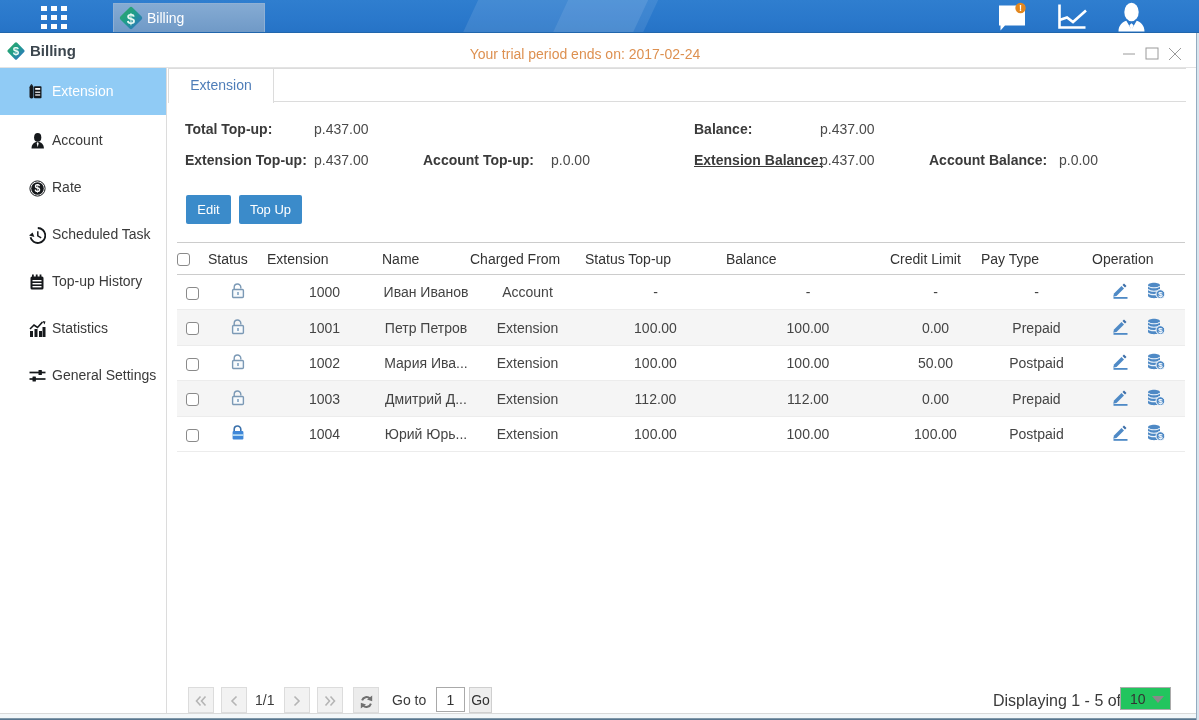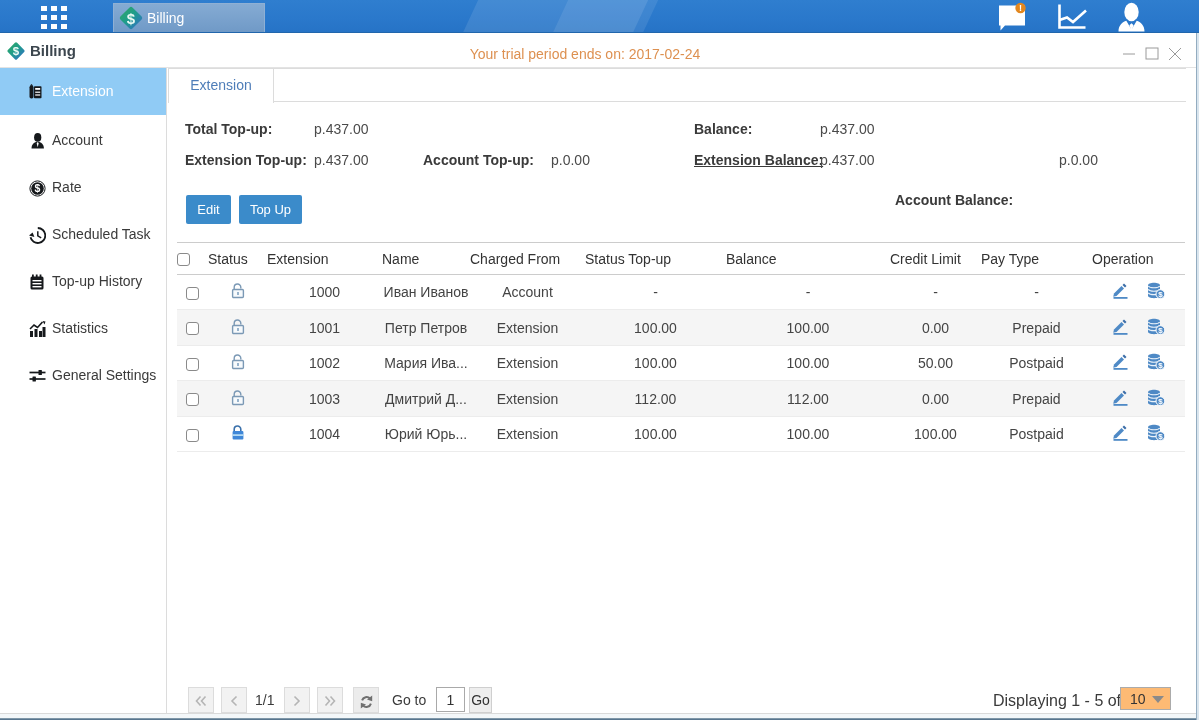--- a/index.html
+++ b/index.html
@@ -225,21 +225,21 @@
   <div class="val" style="left:146px; top:53px;">p.437.00</div>
   <div class="lbl" style="left:526px; top:53px;">Balance:</div>
   <div class="val" style="left:652px; top:53px;">p.437.00</div>
 
   <div class="lbl" style="left:17px; top:84px;">Extension Top-up:</div>
   <div class="val" style="left:146px; top:84px;">p.437.00</div>
   <div class="lbl" style="left:255px; top:84px;">Account Top-up:</div>
   <div class="val" style="left:383px; top:84px;">p.0.00</div>
   <div class="lbl" style="left:526px; top:84px;text-decoration:underline;">Extension Balance:</div>
   <div class="val" style="left:652px; top:84px;">p.437.00</div>
-  <div class="lbl" style="left:727px; top:84px;margin-top:40px;">Account Balance:</div>
+  <div class="lbl" style="left:761px; top:84px;">Account Balance:</div>
   <div class="val" style="left:891px; top:84px;">p.0.00</div>
 
   <div class="bluebtn" style="left:18px; top:127px; width:45px; height:29px; line-height:29px;">Edit</div>
   <div class="bluebtn" style="left:71px; top:127px; width:63px; height:29px; line-height:29px;">Top Up</div>
 
   <table id="tbl">
     <colgroup>
       <col style="width:31px">
         <col style="width:59px">
         <col style="width:115px">
@@ -471,21 +471,21 @@
         <path d="M11.9 8.6 A4.7 4.7 0 0 1 3.9 10.4"></path>
       </g>
       <path d="M13.2 0.4 L13.2 6.2 L8 4.4 Z" fill="#6f6f6f"></path>
       <path d="M1.8 13.6 L1.8 7.8 L7 9.6 Z" fill="#6f6f6f"></path>
     </svg></div>
 <div class="pager-info" style="left:392px; top:692px;">Go to</div>
 <div style="position:absolute; left:436px; top:687px; width:29px; height:25px; border:1px solid #a9a9a9; background:#fff; font-size:14px; color:#333; text-align:center; line-height:24px;">1</div>
 <div style="position:absolute; left:469px; top:687px; width:23px; height:26px; border:1px solid #cfcfcf; background:#eee; font-size:14px; color:#333; text-align:center; line-height:25px;">Go</div>
 
 <div class="pager-info" style="left:993px; top:692px; font-size:16px;">Displaying 1 - 5 of 5</div>
-<div style="position:absolute; left:1120px; top:687px; width:51px; height:23px; border:1px solid #ababab; background:#fdba74;">
+<div style="position:absolute; left:1120px; top:687px; width:51px; height:23px; border:1px solid #ababab; background:#22c55e;">
   <span style="position:absolute; left:9px; top:3px; font-size:14px; color:#333;">10</span>
   <svg width="12" height="8" style="position:absolute; right:6px; top:8px;" viewBox="0 0 12 8">
       <path d="M0 0 h12 l-6 7 z" fill="#8a8a8a"></path>
     </svg>
 </div>
 
 <div id="bottomstrip">
     <div class="dk"></div>
   </div>
 <div id="rightedge"></div>

